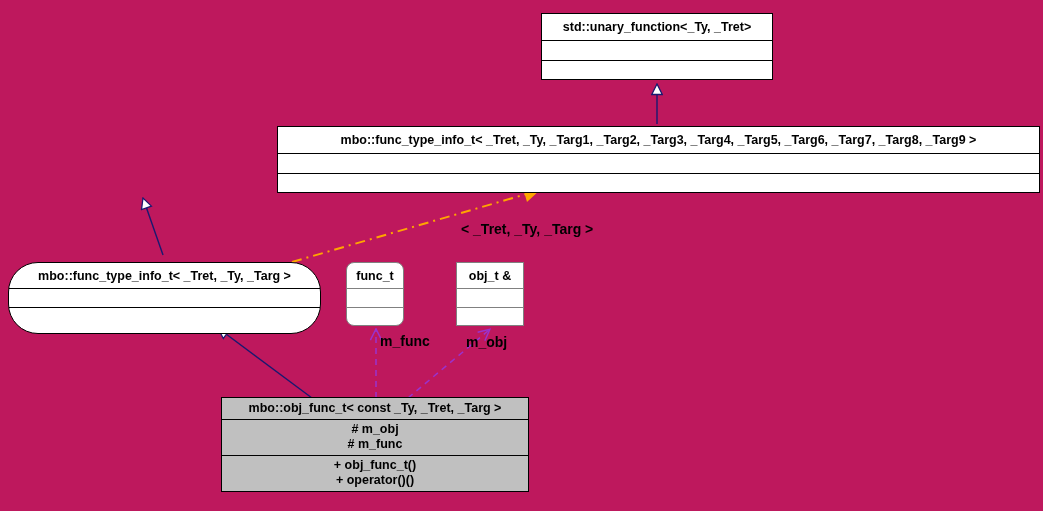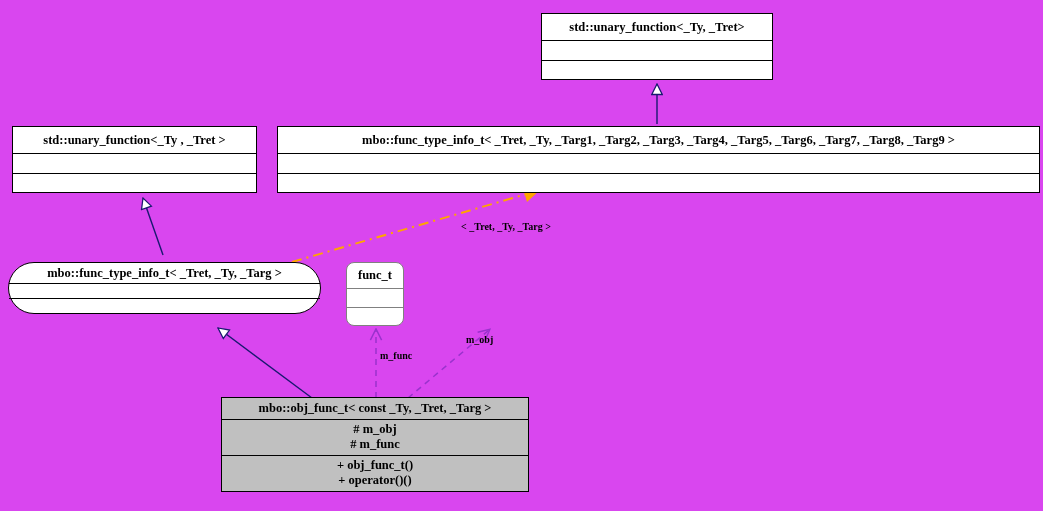--- a/index.html
+++ b/index.html
@@ -4,22 +4,22 @@
 <style>
   html, body {
     margin: 0;
     padding: 0;
     background: #ffffff;
   }
   #diagram {
     position: relative;
     width: 1043px;
     height: 511px;
-    background: #d946ef;
-    font-family: Liberation Serif, serif;
+    background: #be185d;
+    font-family: Liberation Sans, sans-serif;
     overflow: hidden;
   }
   svg.edges {
     position: absolute;
     left: 0;
     top: 0;
     width: 1043px;
     height: 511px;
     pointer-events: none;
   }
@@ -66,21 +66,21 @@
     line-height: 15px;
   }
   .uml-compartment.divider {
     border-bottom: 1px solid #000000;
   }
   .gray-border .uml-compartment.divider {
     border-bottom-color: #808080;
   }
   .edge-label {
     position: absolute;
-    font-size: 10px;
+    font-size: 14px;
     font-weight: bold;
     color: #000000;
     white-space: nowrap;
   }
 </style>
 </head>
 <body>
 
 <div id="diagram">
 
@@ -121,56 +121,56 @@
       <line x1="408" y1="398" x2="489" y2="330" stroke="#9a32cd" stroke-width="1.5" stroke-dasharray="6,5" marker-end="url(#openArrow)"></line>
     </g>
   </svg>
 
   <div class="uml-box" style="left:541px; top:13px; width:232px; height:67px;">
     <div class="uml-title" style="height:27px;">std::unary_function&lt;_Ty, _Tret&gt;</div>
     <div class="uml-compartment divider" style="height:20px;"></div>
     <div class="uml-compartment" style="height:18px;"></div>
   </div>
 
-  <div class="uml-box" style="left:12px; top:126px; width:245px; height:67px;">
-    <div class="uml-title" style="height:27px;">std::unary_function&lt;_Ty , _Tret &gt;</div>
-    <div class="uml-compartment divider" style="height:20px;"></div>
-    <div class="uml-compartment" style="height:18px;"></div>
-  </div>
 
   <div class="uml-box" style="left:277px; top:126px; width:763px; height:67px;">
     <div class="uml-title" style="height:27px;">mbo::func_type_info_t&lt; _Tret, _Ty, _Targ1, _Targ2, _Targ3, _Targ4, _Targ5, _Targ6, _Targ7, _Targ8, _Targ9 &gt;</div>
     <div class="uml-compartment divider" style="height:20px;"></div>
     <div class="uml-compartment" style="height:18px;"></div>
   </div>
 
-  <div class="uml-box" style="left:8px; top:262px; width:313px; height:52px;border-radius:30px;">
+  <div class="uml-box" style="left:8px; top:262px; width:313px; height:72px;border-radius:30px;">
     <div class="uml-title" style="height:26px;">mbo::func_type_info_t&lt; _Tret, _Ty, _Targ &gt;</div>
     <div class="uml-compartment divider" style="height:19px;"></div>
     <div class="uml-compartment" style="height:17px;"></div>
   </div>
 
   <div class="uml-box gray-border" style="left:346px; top:262px; width:58px; height:64px;border-radius:8px;">
     <div class="uml-title" style="height:26px;">func_t</div>
     <div class="uml-compartment divider" style="height:19px;"></div>
     <div class="uml-compartment" style="height:17px;"></div>
   </div>
 
+  <div class="uml-box gray-border" style="left:456px; top:262px; width:68px; height:64px;">
+    <div class="uml-title" style="height:26px;">obj_t &amp;</div>
+    <div class="uml-compartment divider" style="height:19px;"></div>
+    <div class="uml-compartment" style="height:17px;"></div>
+  </div>
 
   <div class="uml-box filled" style="left:221px; top:397px; width:308px; height:95px;">
     <div class="uml-title" style="height:22px;">mbo::obj_func_t&lt; const _Ty, _Tret, _Targ &gt;</div>
     <div class="uml-compartment divider" style="height:37px;">
       <span># m_obj</span>
       <span># m_func</span>
     </div>
     <div class="uml-compartment" style="height:36px;justify-content:center;">
       <span>+ obj_func_t()</span>
       <span>+ operator()()</span>
     </div>
   </div>
 
   <div class="edge-label" style="left:461px; top:221px;">&lt; _Tret, _Ty, _Targ &gt;</div>
 
-  <div class="edge-label" style="left:380px; top:350px;">m_func</div>
+  <div class="edge-label" style="left:380px; top:333px;">m_func</div>
 
   <div class="edge-label" style="left:466px; top:334px;">m_obj</div>
 
 </div>
 
 </body></html>

